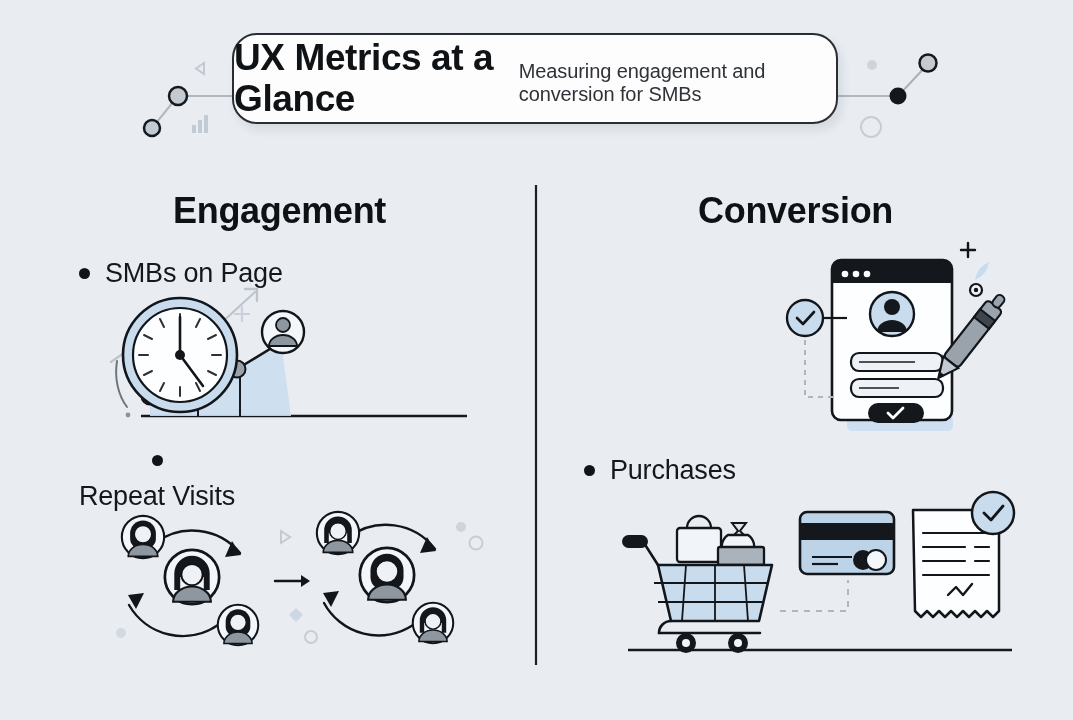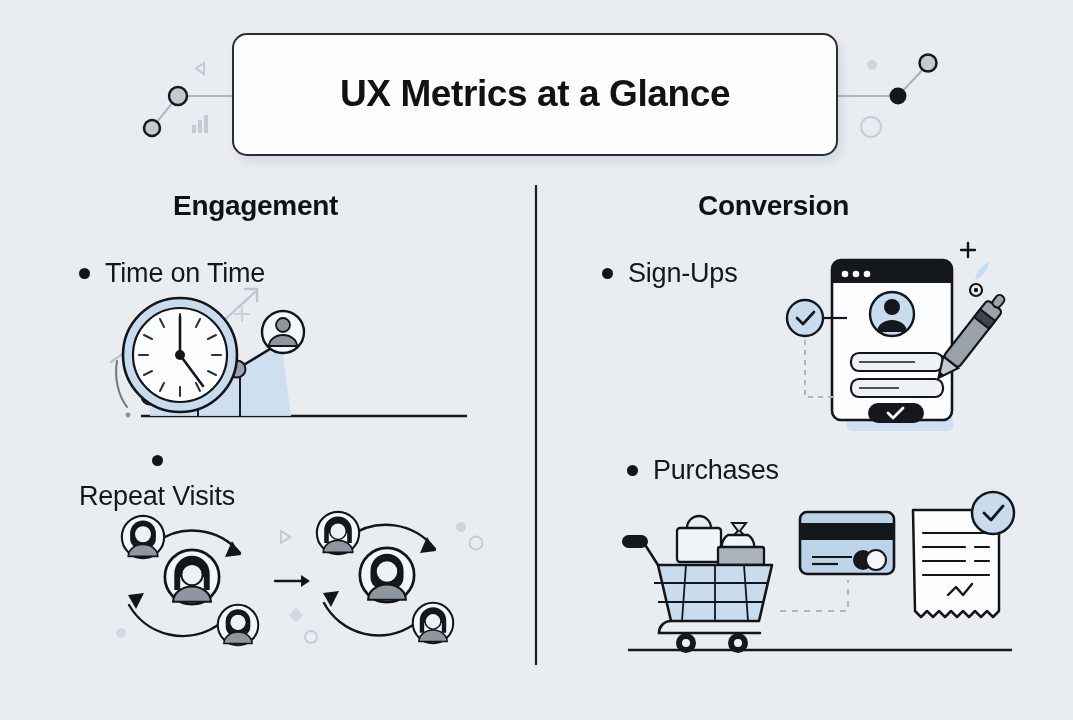--- a/index.html
+++ b/index.html
@@ -9,45 +9,45 @@
     font-family: "Liberation Sans", sans-serif;
   }
   body { background: #e9edf2; position: relative; }
 
   .stage { position: absolute; inset: 0; }
 
   
   .title-card {
     position: absolute;
     left: 232px; top: 33px;
-    width: 606px; height: 123px;
+    width: 606px; height: 91px;
     background: #fdfdfd;
     border: 2px solid #2a2d32;
-    border-radius: 15px;
+    border-radius: 25px;
     box-shadow: 4px 6px 10px rgba(40,50,65,0.10);
     display: flex; 
     align-items: center; justify-content: center;
     z-index: 6;
   }
   .title-main {
     font-size: 37px; font-weight: 700; color: #101316;
     letter-spacing: -0.4px; line-height: 1.1;
   }
   .title-sub {
     font-size: 20px; font-weight: 400; color: #2f3338;
     margin-top: 9px; letter-spacing: -0.1px;
   }
 
   
   .deco { position: absolute; inset: 0; z-index: 2; }
 
   
   .col-head {
     position: absolute;
-    font-size: 28px; font-weight: 700; color: #0f1215;
+    font-size: 36px; font-weight: 700; color: #0f1215;
     letter-spacing: -0.3px;
   }
   #head-engagement { left: 173px; top: 190px; }
   #head-conversion { left: 698px; top: 190px; text-align: center; }
 
   
   .metric {
     position: absolute;
     display: flex; align-items: center; gap: 15px;
   }
@@ -55,21 +55,21 @@
     width: 11px; height: 11px; border-radius: 50%;
     background: #111418; flex: none;
   }
   .metric-label {
     font-size: 27px; font-weight: 400; color: #14181c;
     letter-spacing: -0.2px; white-space: nowrap;
   }
   #metric-time     { left: 79px;  top: 258px; }
   #metric-repeat   { left: 79px;  top: 455px; flex-direction: column; }
   #metric-signups  { left: 602px; top: 258px; }
-  #metric-purchase { left: 627px; top: 455px; text-align: right; }
+  #metric-purchase { left: 584px; top: 455px; text-align: right; }
 
   
   .illus { position: absolute; z-index: 3; }
   #illus-time     { left: 95px;  top: 245px;  width: 390px; height: 185px; }
   #illus-repeat   { left: 95px;  top: 485px;  width: 390px; height: 175px; }
   #illus-signups  { left: 775px; top: 240px;  width: 265px; height: 200px; }
   #illus-purchase { left: 620px; top: 485px;  width: 400px; height: 175px; }
 </style>
 </head>
 <body>
@@ -94,36 +94,33 @@
     <circle cx="898" cy="96" r="8.5" fill="#14171b"></circle>
     <circle cx="928" cy="63" r="8.5" fill="#c3cad2" stroke="#15181c" stroke-width="2.5"></circle>
     <circle cx="872" cy="65" r="5" fill="#cdd4dc"></circle>
     <circle cx="871" cy="127" r="10" fill="none" stroke="#c6cdd5" stroke-width="2"></circle>
 
     <line x1="536" y1="185" x2="536" y2="665" stroke="#1b1e22" stroke-width="2.2"></line>
   </svg>
 
   <div class="title-card">
     <div class="title-main">UX Metrics at a Glance</div>
+    <div class="title-sub">Measuring engagement and conversion for SMBs</div>
   </div>
 
   <div class="col-head" id="head-engagement">Engagement</div>
   <div class="col-head" id="head-conversion">Conversion</div>
 
   <div class="metric" id="metric-time">
     <span class="bullet"></span>
-    <span class="metric-label">Time on Time</span>
+    <span class="metric-label">SMBs on Page</span>
   </div>
   <div class="metric" id="metric-repeat">
     <span class="bullet"></span>
     <span class="metric-label">Repeat Visits</span>
-  </div>
-  <div class="metric" id="metric-signups">
-    <span class="bullet"></span>
-    <span class="metric-label">Sign-Ups</span>
   </div>
   <div class="metric" id="metric-purchase">
     <span class="bullet"></span>
     <span class="metric-label">Purchases</span>
   </div>
 
   <svg class="illus" id="illus-time" viewBox="0 0 390 185">
 
     <line x1="46" y1="171" x2="372" y2="171" stroke="#15181c" stroke-width="2.4"></line>
 

